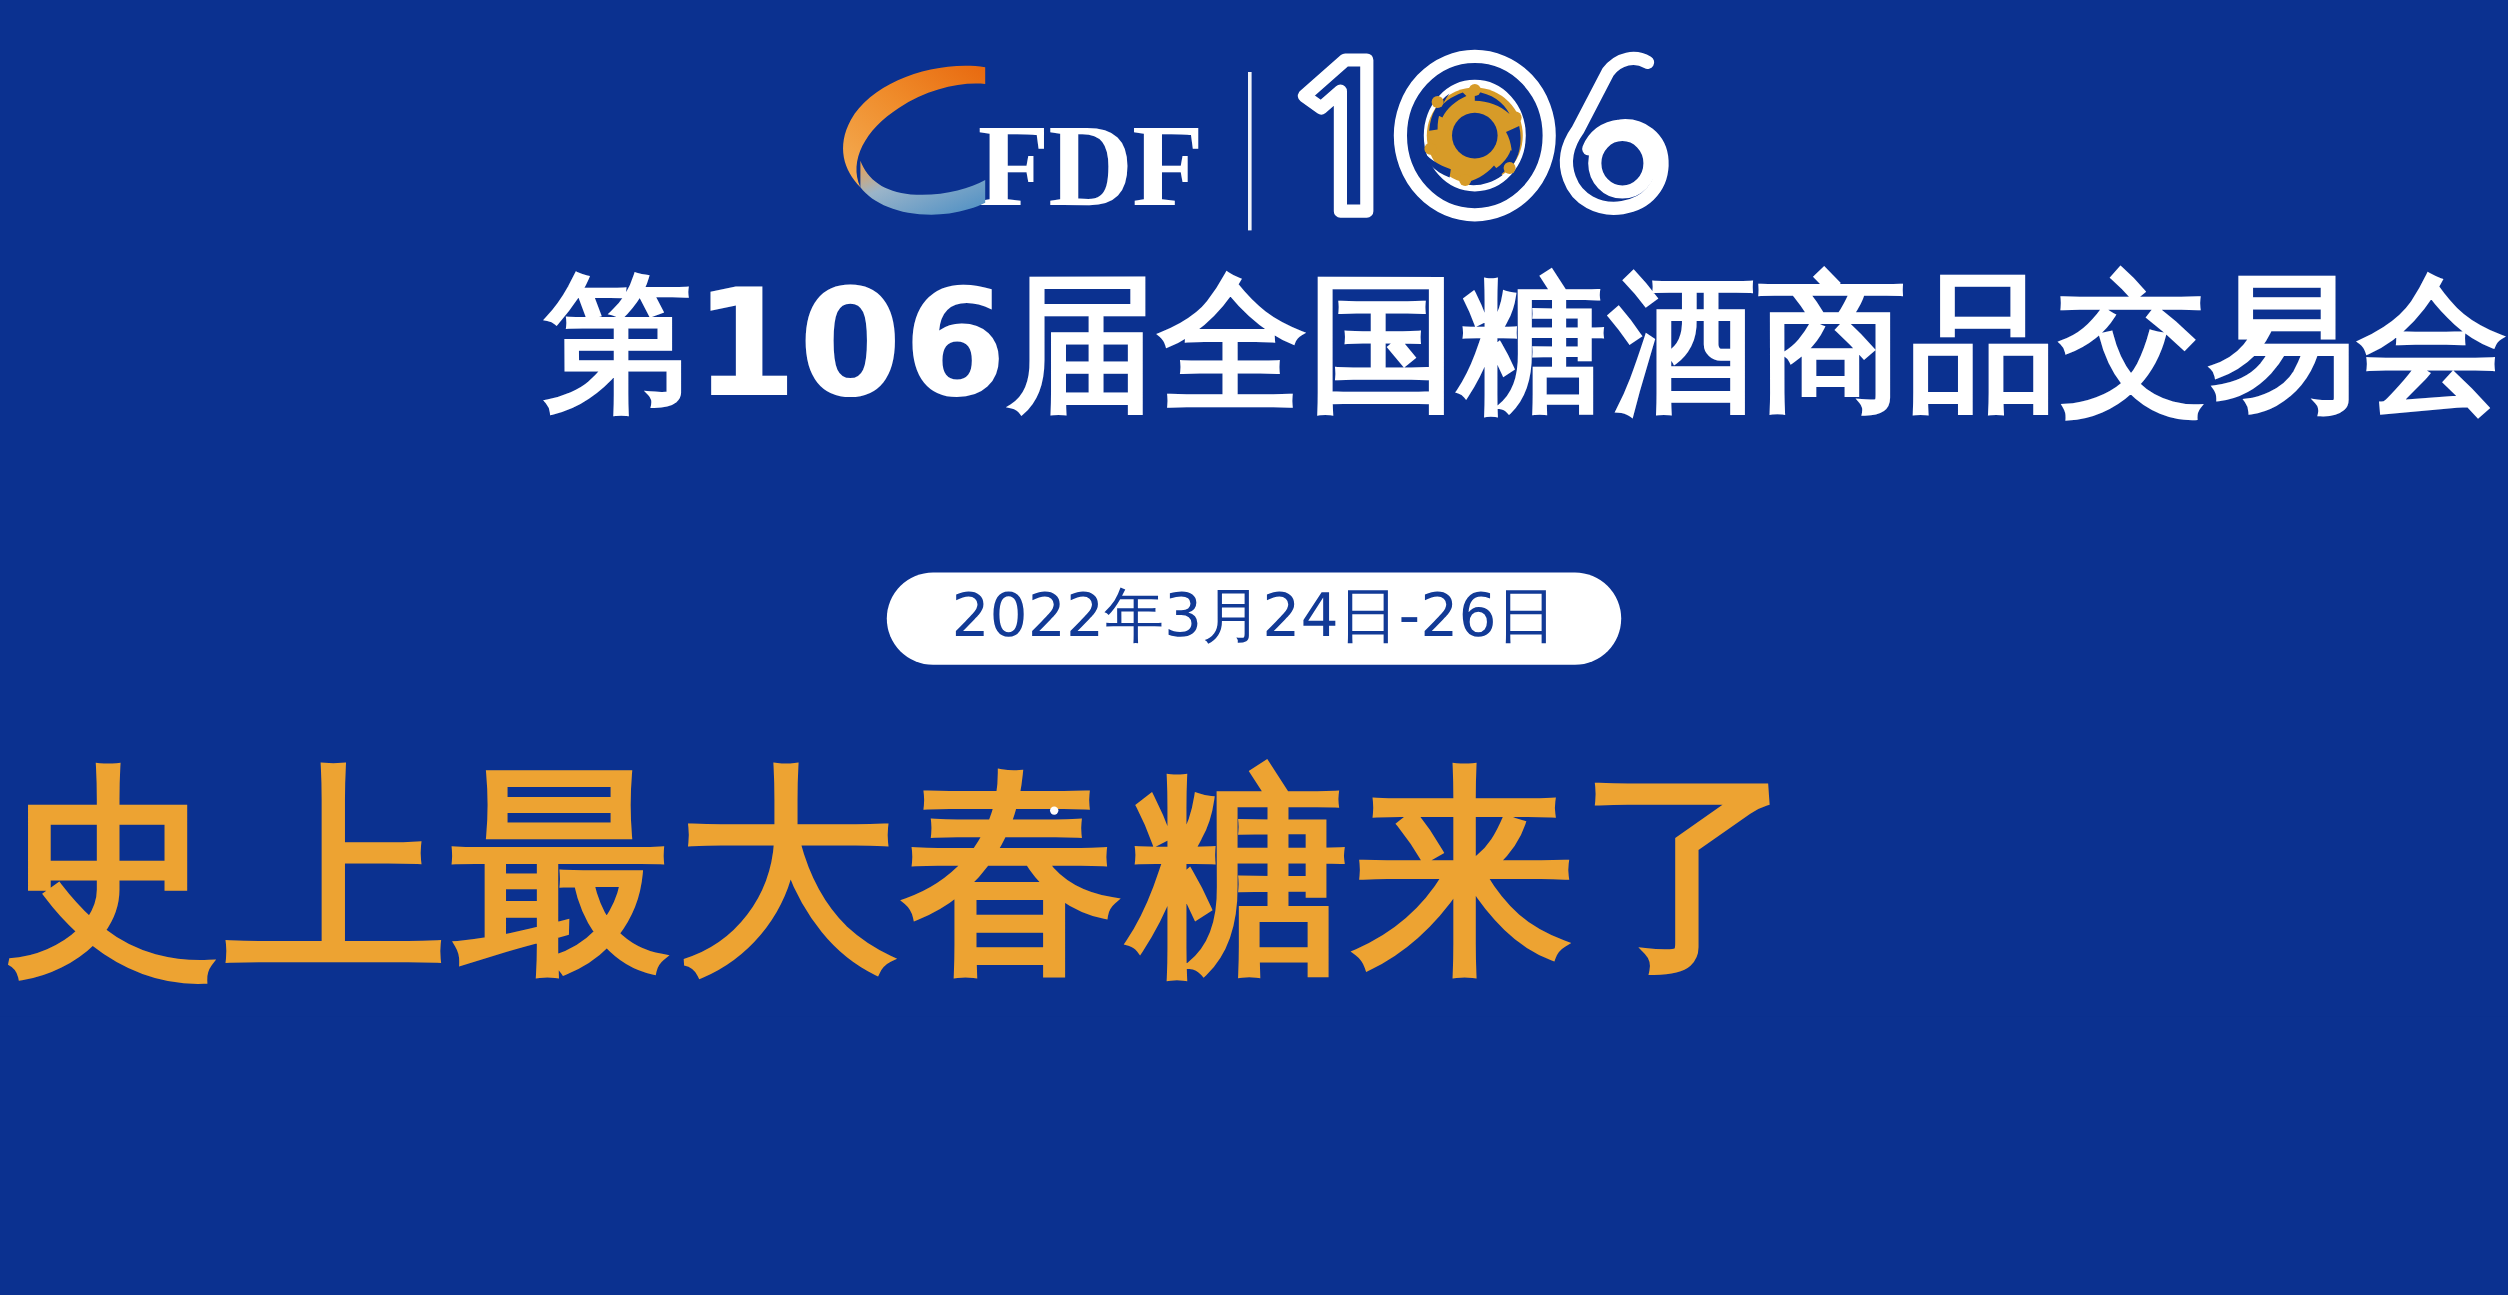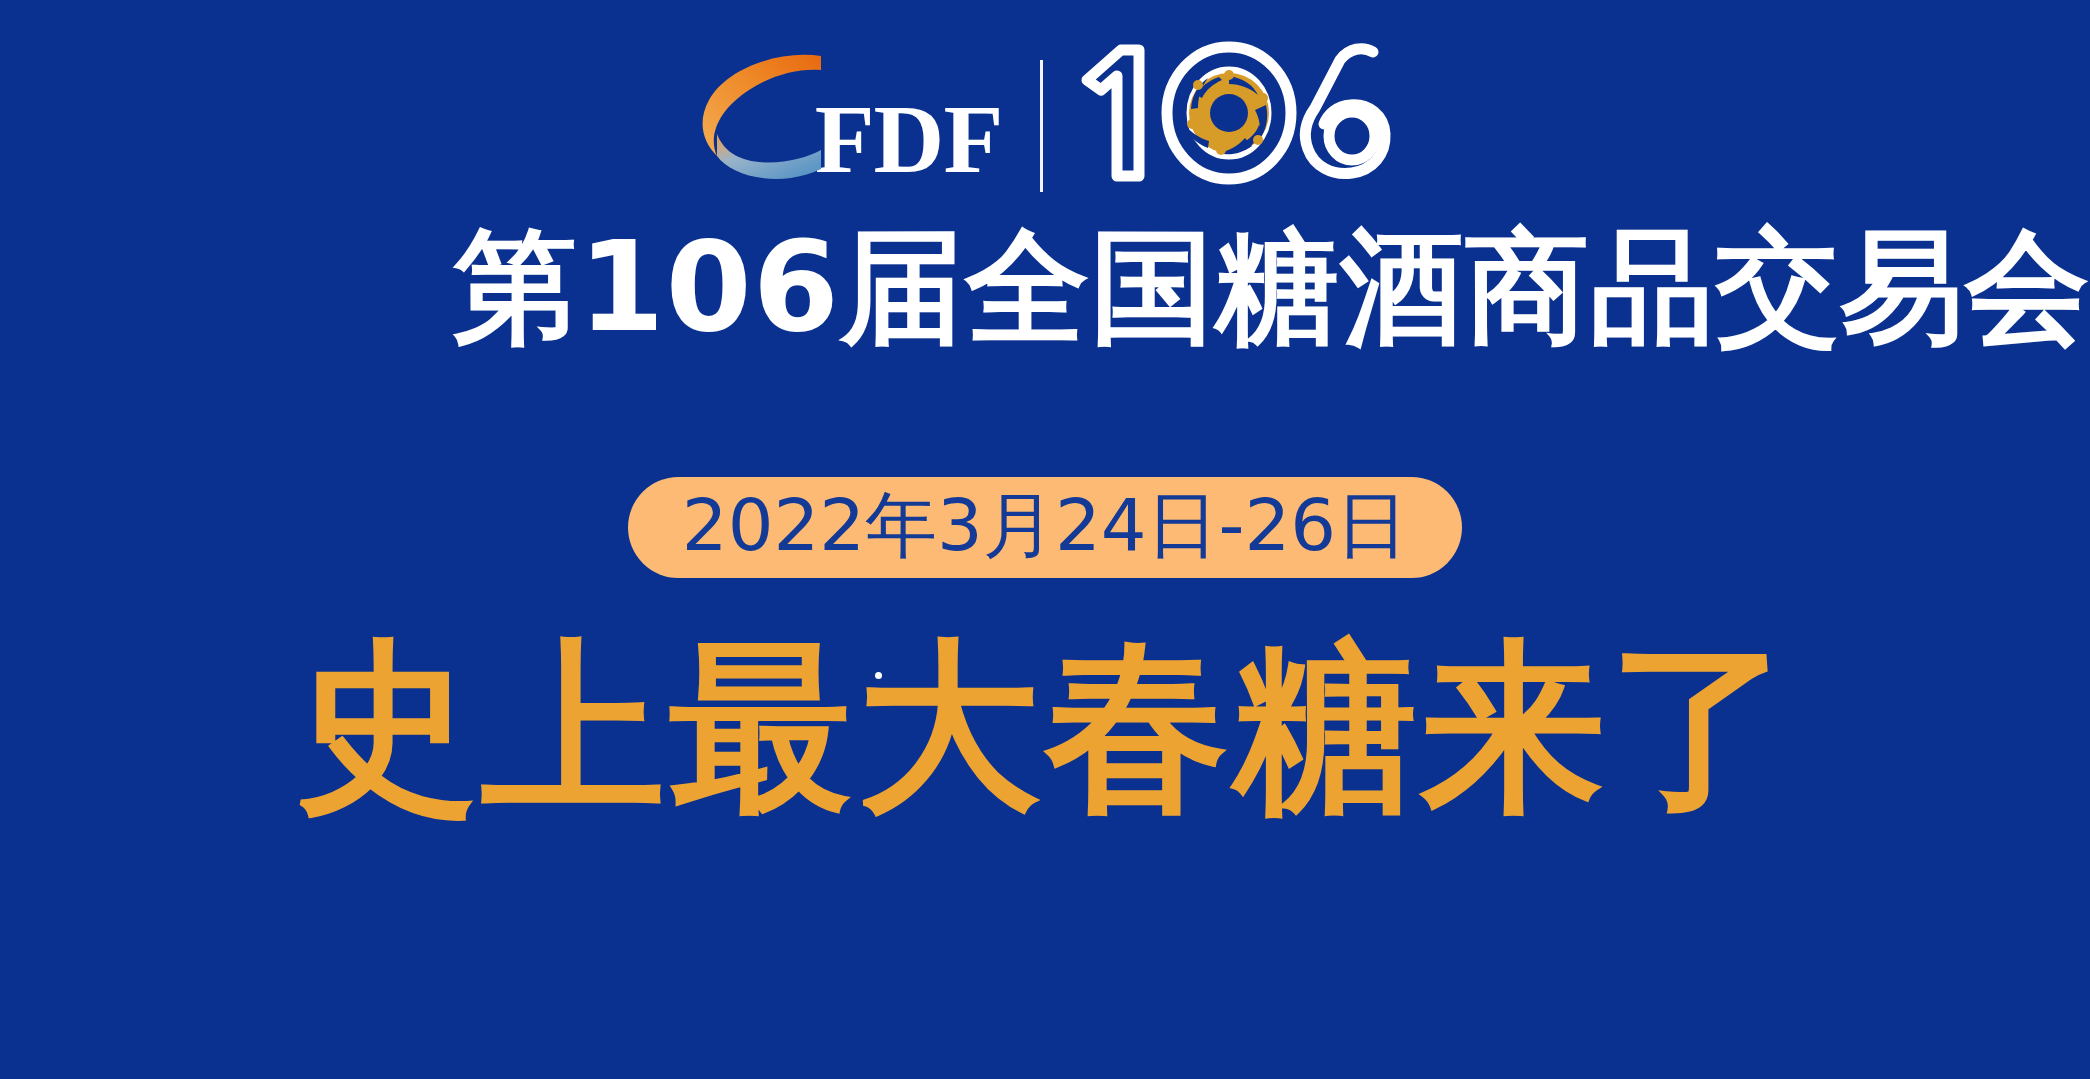--- a/index.html
+++ b/index.html
@@ -97,39 +97,38 @@
   
   .date-row {
     position: absolute;
     top: 477px;
     left: 0;
     width: 2090px;
     display: flex;
     justify-content: center;
   }
   .date-pill {
-    background: #fdba74;
+    background: #ffffff;
     color: #123a96;
     border-radius: 999px;
     padding: 9px 54px 13px 54px;
     font-family: "DejaVu Sans", "Liberation Sans", sans-serif;
-    font-size: 72px;
+    font-size: 50px;
     font-weight: 400;
     line-height: 1.1;
     letter-spacing: 0px;
     white-space: nowrap;
   }
 
   
   .gold-headline {
     position: absolute;
     top: 630px;
     left: 0;
     width: 2090px;
-    text-align: center;
     color: #eda332;
     font-family: "DejaVu Sans", "Liberation Sans", sans-serif;
     font-weight: 700;
     font-size: 184px;
     line-height: 1.06;
     letter-spacing: 4px;
     white-space: nowrap;
   }
 
   

